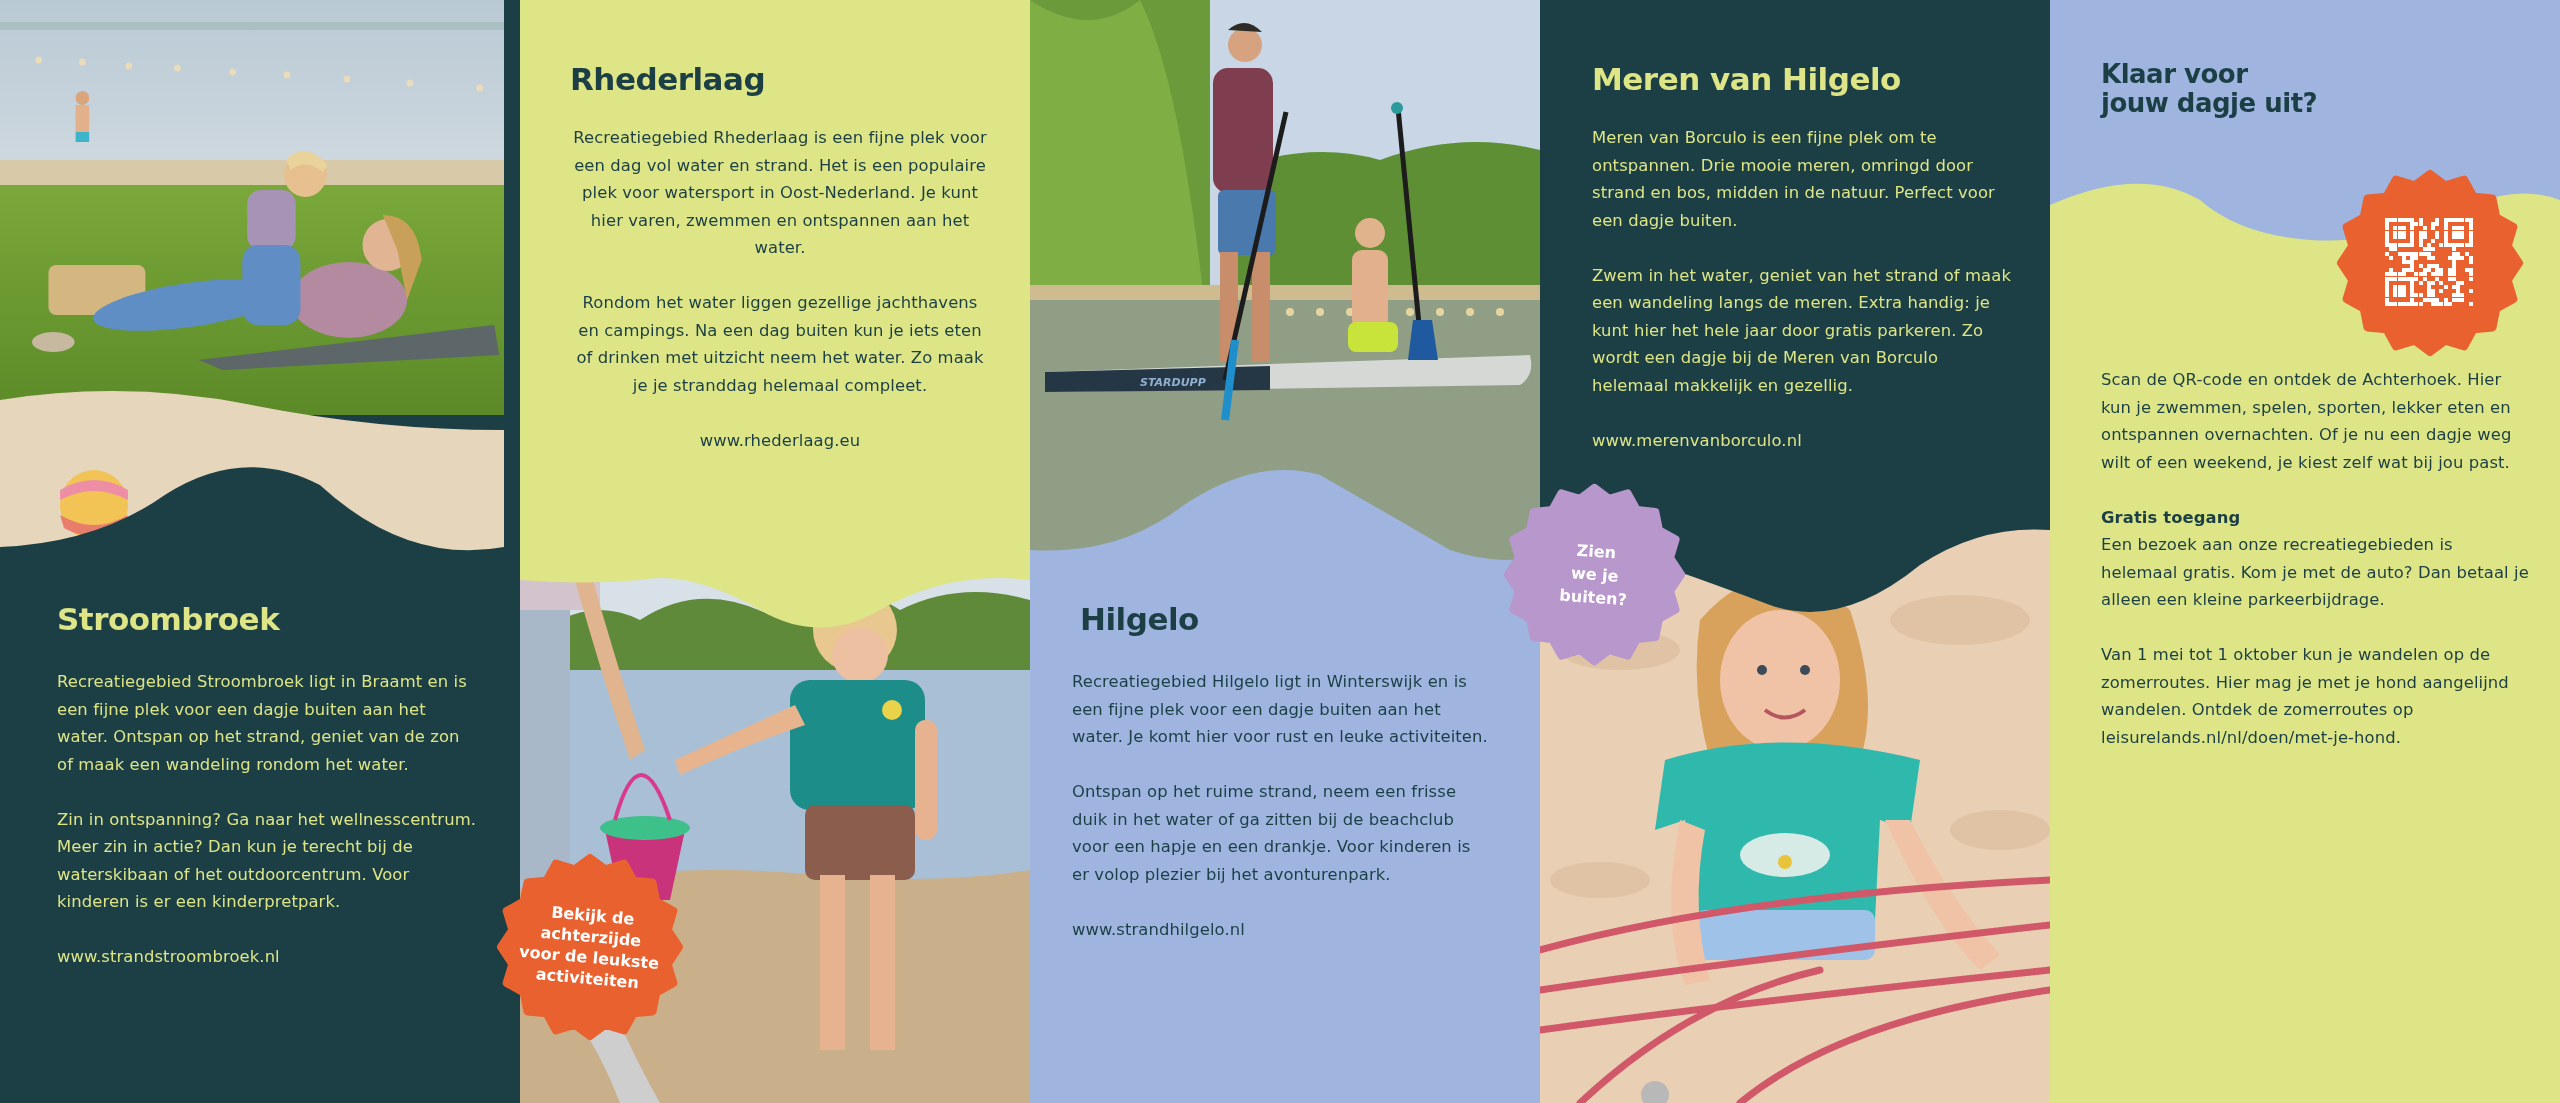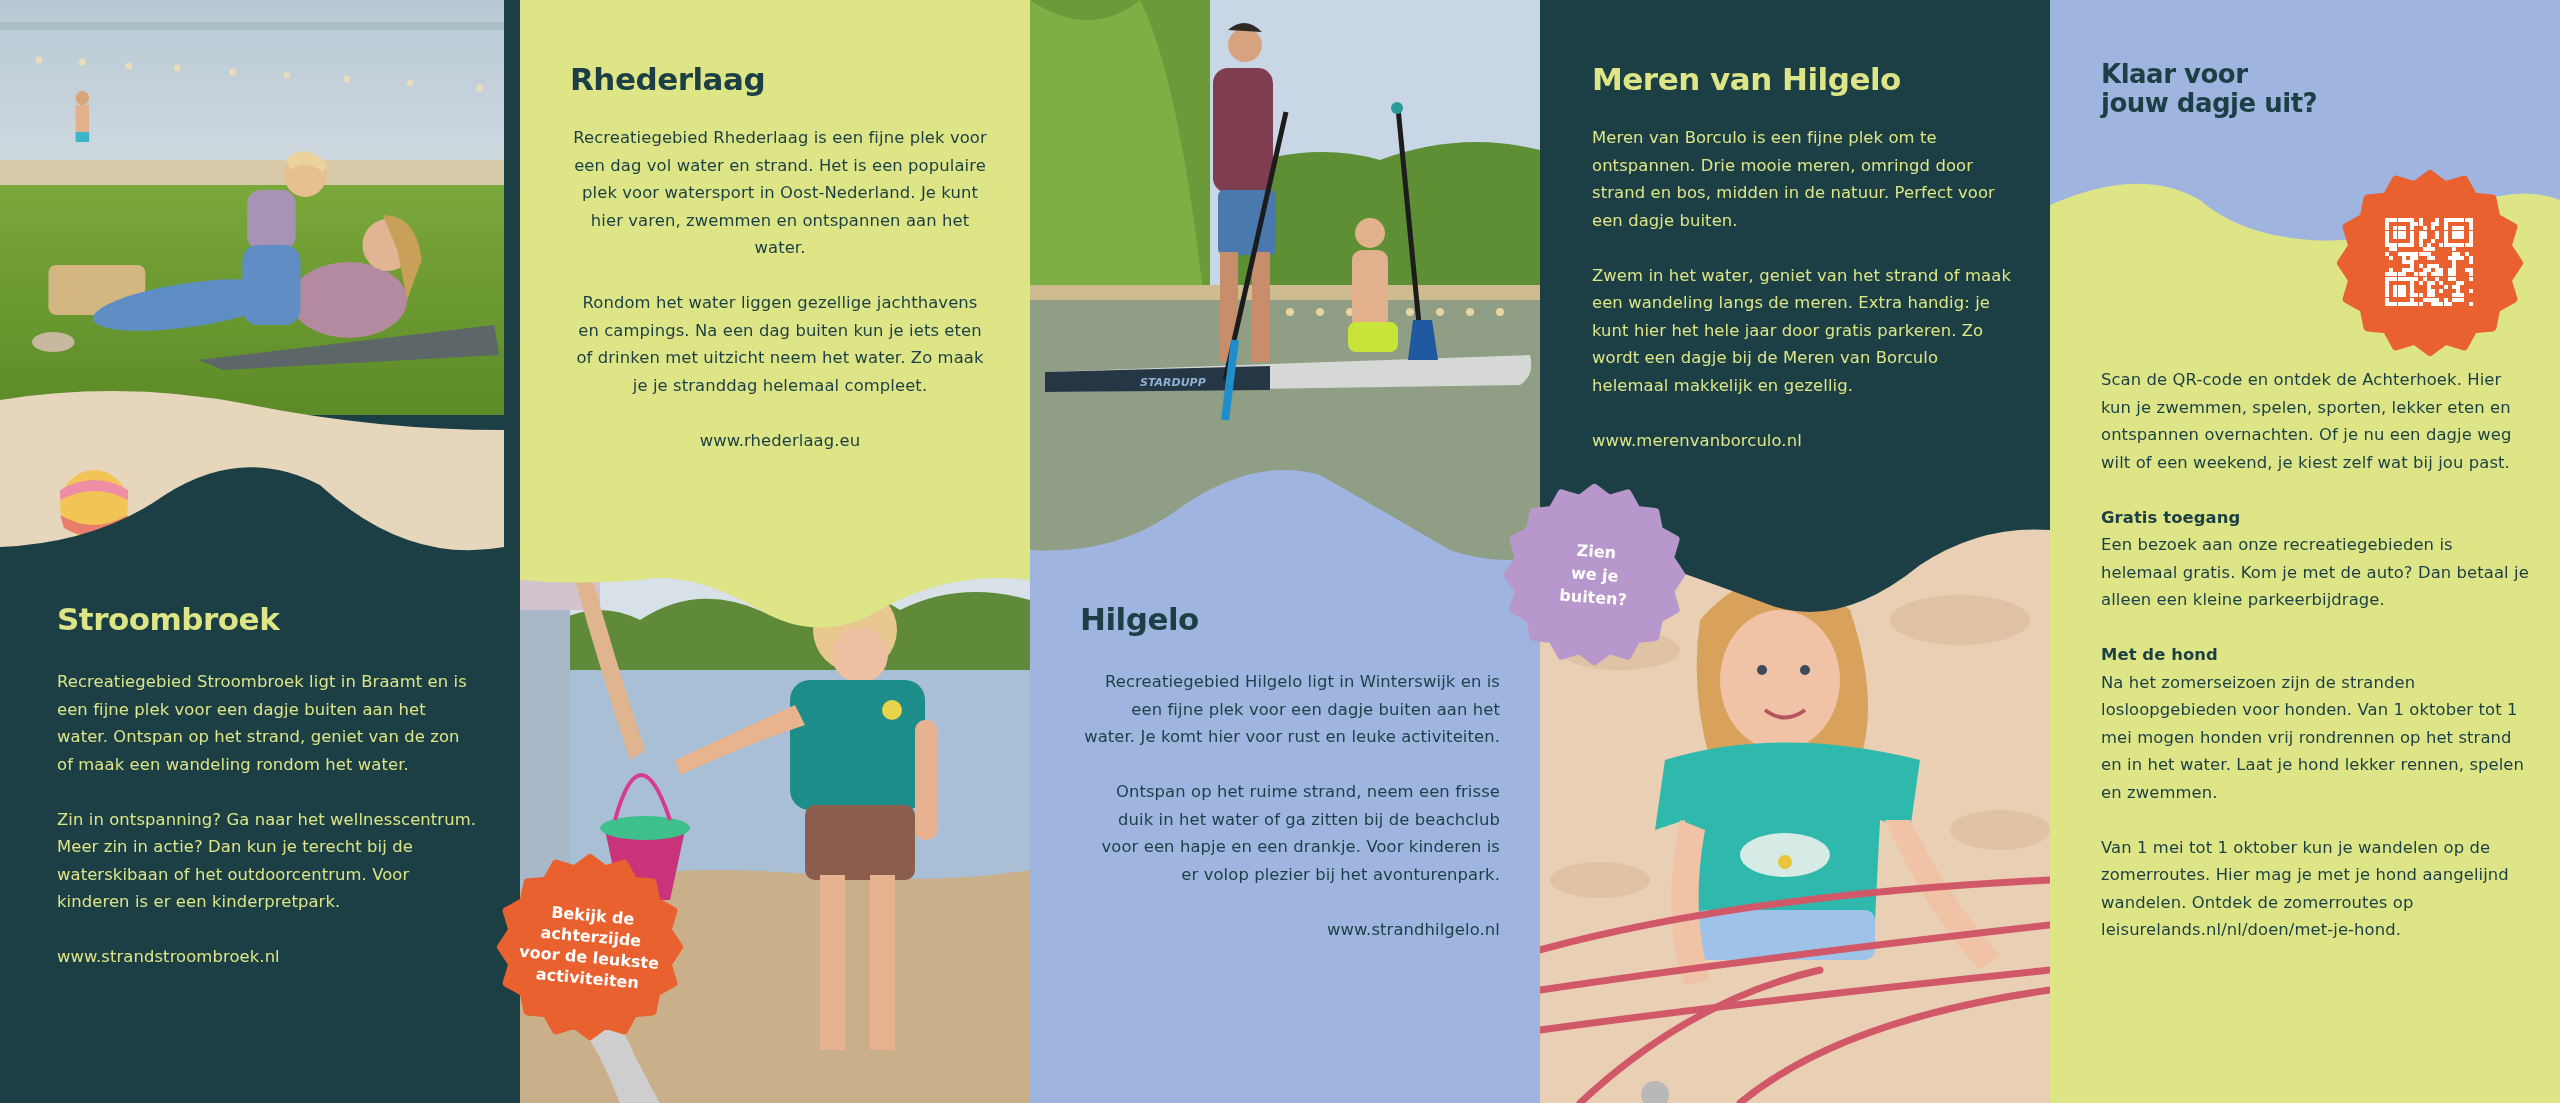--- a/index.html
+++ b/index.html
@@ -207,21 +207,21 @@
       <line x1="368" y1="108" x2="392" y2="355" stroke="#1c1c1c" stroke-width="5"></line>
       <circle cx="367" cy="108" r="6" fill="#2a9a9a"></circle>
       <path d="M383 320 L 402 320 L 408 360 L 378 360 Z" fill="#1f5aa0"></path>
     </svg>
   </div>
   <svg class="wave" style="top:455px;height:120px;" viewBox="0 0 510 120" preserveAspectRatio="none">
     <path d="M0 95 Q 80 100 140 60 Q 220 0 290 20 Q 360 60 420 95 Q 470 112 510 100 L 510 120 L 0 120 Z" fill="#9fb5e0"></path>
   </svg>
 
   <h2 class="title" style="left:50px;top:602px;">Hilgelo</h2>
-  <div class="body-text" style="left:50px;top:668px;width:420px;text-align:right;">
+  <div class="body-text" style="left:42px;top:668px;width:420px;">
     <p>Recreatiegebied Hilgelo ligt in Winterswijk en is een fijne plek voor een dagje buiten aan het water. Je komt hier voor rust en leuke activiteiten.</p>
     <p>Ontspan op het ruime strand, neem een frisse duik in het water of ga zitten bij de beachclub voor een hapje en een drankje. Voor kinderen is er volop plezier bij het avonturenpark.</p>
     <p class="url">www.strandhilgelo.nl</p>
   </div>
 </section>
 
 <section id="p4" class="panel dark-bg">
   <div class="photo" style="top:500px;height:603px;">
     <svg viewBox="0 0 510 603" preserveAspectRatio="none">
       <rect x="0" y="0" width="510" height="603" fill="#e9cfb4"></rect>
@@ -725,24 +725,20 @@
         <i style="background: transparent;"></i>
         <i style="background: rgb(255, 255, 255);"></i>
       </div>
   </div>
 
   <div class="body-text" style="left:51px;top:366px;width:430px;">
     <p>Scan de QR-code en ontdek de Achterhoek. Hier kun je zwemmen, spelen, sporten, lekker eten en ontspannen overnachten. Of je nu een dagje weg wilt of een weekend, je kiest zelf wat bij jou past.</p>
     <p>
       <span class="sub">Gratis toegang</span>
       <span>Een bezoek aan onze recreatiegebieden is helemaal gratis. Kom je met de auto? Dan betaal je alleen een kleine parkeerbijdrage.</span>
-    </p>
-    <p>
-      <span class="sub">Met de hond</span>
-      <span>Na het zomerseizoen zijn de stranden losloopgebieden voor honden. Van 1 oktober tot 1 mei mogen honden vrij rondrennen op het strand en in het water. Laat je hond lekker rennen, spelen en zwemmen.</span>
     </p>
     <p class="url">Van 1 mei tot 1 oktober kun je wandelen op de zomerroutes. Hier mag je met je hond aangelijnd wandelen. Ontdek de zomerroutes op leisurelands.nl/nl/doen/met-je-hond.</p>
   </div>
 </section>
 
 <div class="badge" style="left:495px;top:852px;width:190px;height:190px;font-size:16px;line-height:21px;">
   <svg viewBox="0 0 100 100">
     <path fill="#e8612f" d="M50 3 L58 9 L68 6 L73 15 L83 16 L85 26 L94 31 L91 41 L97 50 L91 59 L94 69 L85 74 L83 84 L73 85 L68 94 L58 91 L50 97 L42 91 L32 94 L27 85 L17 84 L15 74 L6 69 L9 59 L3 50 L9 41 L6 31 L15 26 L17 16 L27 15 L32 6 L42 9 Z" stroke="#e8612f" stroke-width="4" stroke-linejoin="round"></path>
   </svg>
   <span style="transform:rotate(5deg);">

